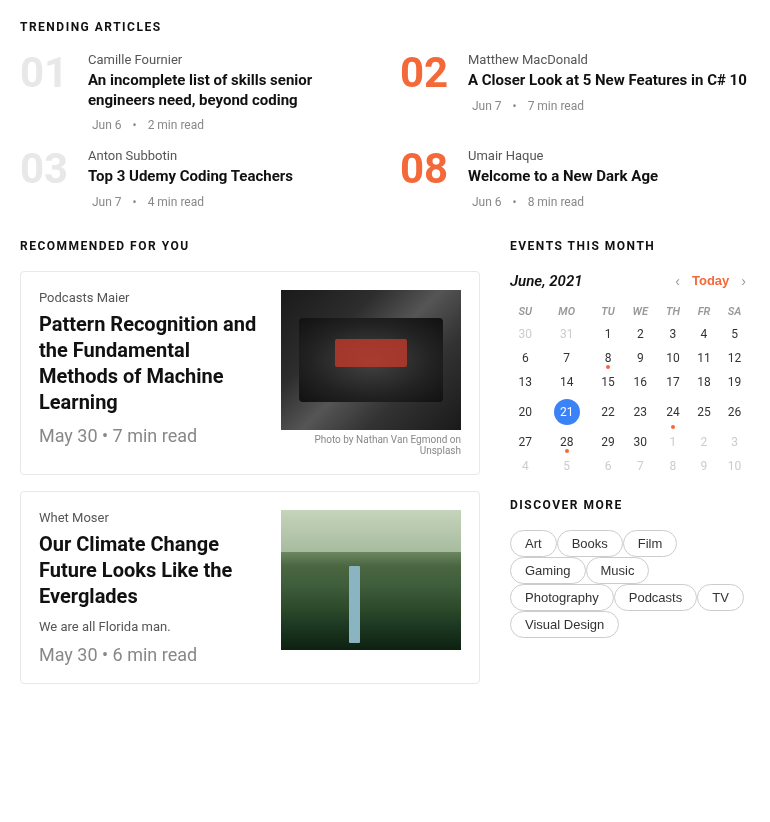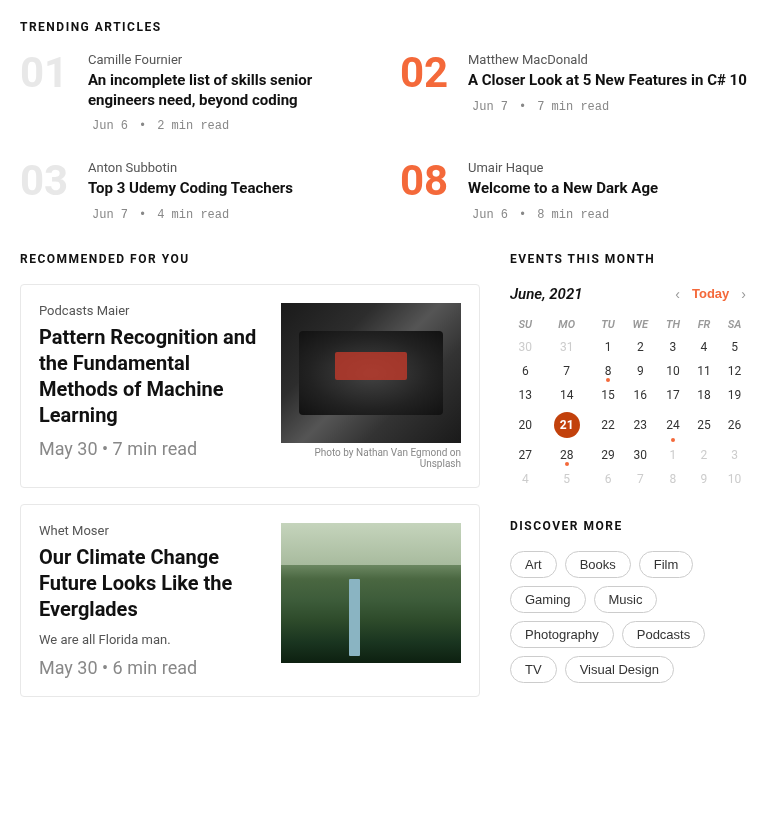--- a/index.html
+++ b/index.html
@@ -18,21 +18,21 @@
       font-weight: 700;
       letter-spacing: 1.5px;
       color: #111;
       margin-bottom: 18px;
       text-transform: uppercase;
     }
 
     .trending-grid {
       display: grid;
       grid-template-columns: 1fr 1fr;
-      gap: 27px 30px;
+      gap: 16px 30px;
       margin-bottom: 30px;
     }
 
     .trending-item {
       display: flex;
       gap: 16px;
       align-items: flex-start;
     }
 
     .trending-number {
@@ -61,21 +61,20 @@
       margin-bottom: 8px;
     }
 
     .trending-meta {
       font-size: 12px;
       color: #888;
     }
 
     .trending-meta span {
       margin: 0 4px;
-      font-family: Liberation Mono, monospace;
     }
 
     
     .main-layout {
       display: grid;
       grid-template-columns: 1fr 240px;
       gap: 30px;
     }
 
     
@@ -195,21 +194,21 @@
       height: 55%;
       background: #8ab4c2;
       border-radius: 1px;
     }
 
     
     .right-sidebar {}
 
     
     .calendar-section {
-      margin-bottom: 28px;
+      margin-bottom: 20px;
     }
 
     .calendar-header {
       display: flex;
       align-items: center;
       justify-content: space-between;
       margin-bottom: 10px;
     }
 
     .calendar-month {
@@ -277,37 +276,36 @@
       bottom: 1px;
       left: 50%;
       transform: translateX(-50%);
       width: 4px;
       height: 4px;
       background: #f4693a;
       border-radius: 50%;
     }
 
     .today-cell {
-      background: #c2410c;
+      background: #3b82f6;
       color: #fff;
       border-radius: 50%;
       display: inline-block;
       width: 26px;
       height: 26px;
       line-height: 26px;
-      font-weight: bold;
     }
 
     
     .discover-section {}
 
     .discover-tags {
       display: flex;
       flex-wrap: wrap;
-      gap: 8px;
+      gap: 0;
       align-items: flex-end;
     }
 
     .tag {
       border: 1px solid #ccc;
       border-radius: 20px;
       padding: 5px 14px;
       font-size: 13px;
       color: #333;
       cursor: pointer;

